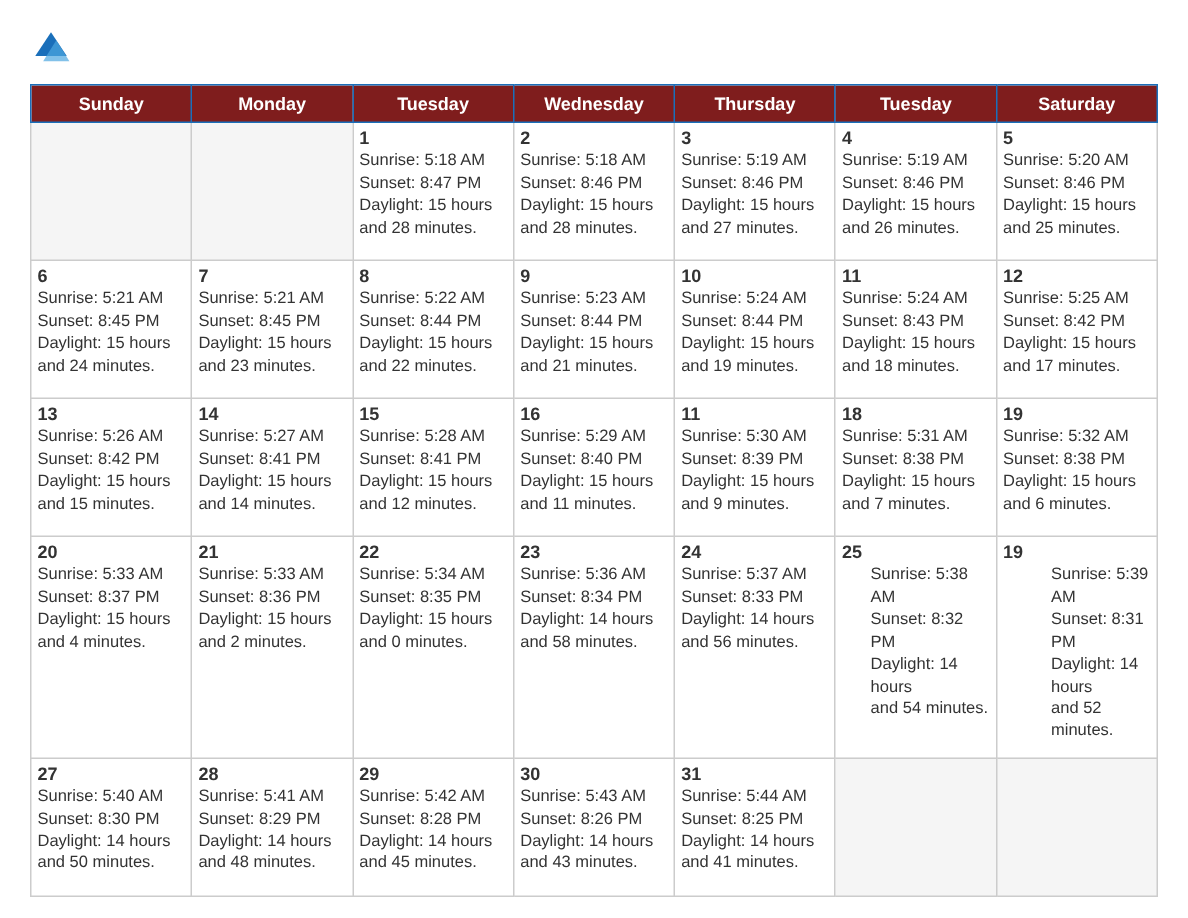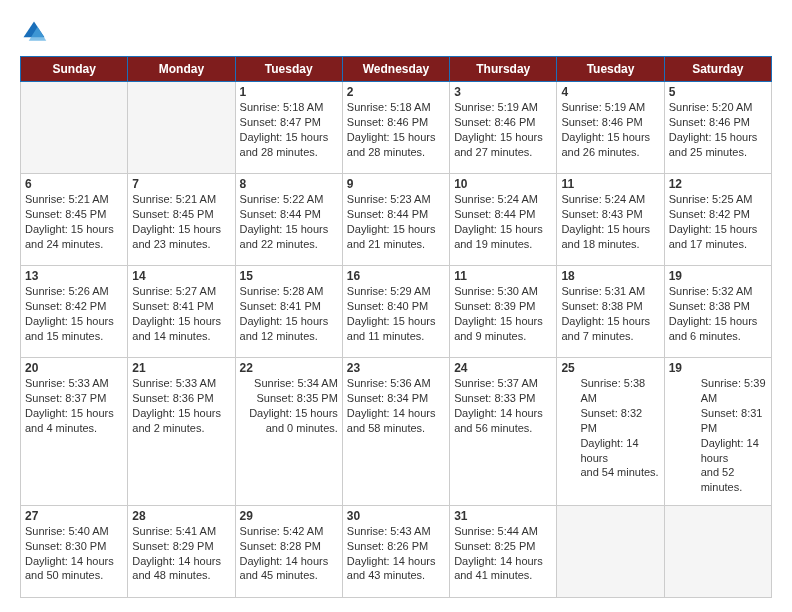--- a/index.html
+++ b/index.html
@@ -286,21 +286,21 @@
           </td>
           <td>
             <span class="day-num">21</span>
             <div class="day-info" style="white-space: pre-line;">Sunrise: 5:33 AM
 Sunset: 8:36 PM
 Daylight: 15 hours
 and 2 minutes.</div>
           </td>
           <td>
             <span class="day-num">22</span>
-            <div class="day-info" style="white-space: pre-line; text-align: right;">Sunrise: 5:34 AM
+            <div class="day-info" style="white-space: pre-line;">Sunrise: 5:34 AM
 Sunset: 8:35 PM
 Daylight: 15 hours
 and 0 minutes.</div>
           </td>
           <td>
             <span class="day-num">23</span>
             <div class="day-info" style="white-space: pre-line;">Sunrise: 5:36 AM
 Sunset: 8:34 PM
 Daylight: 14 hours
 and 58 minutes.</div>

